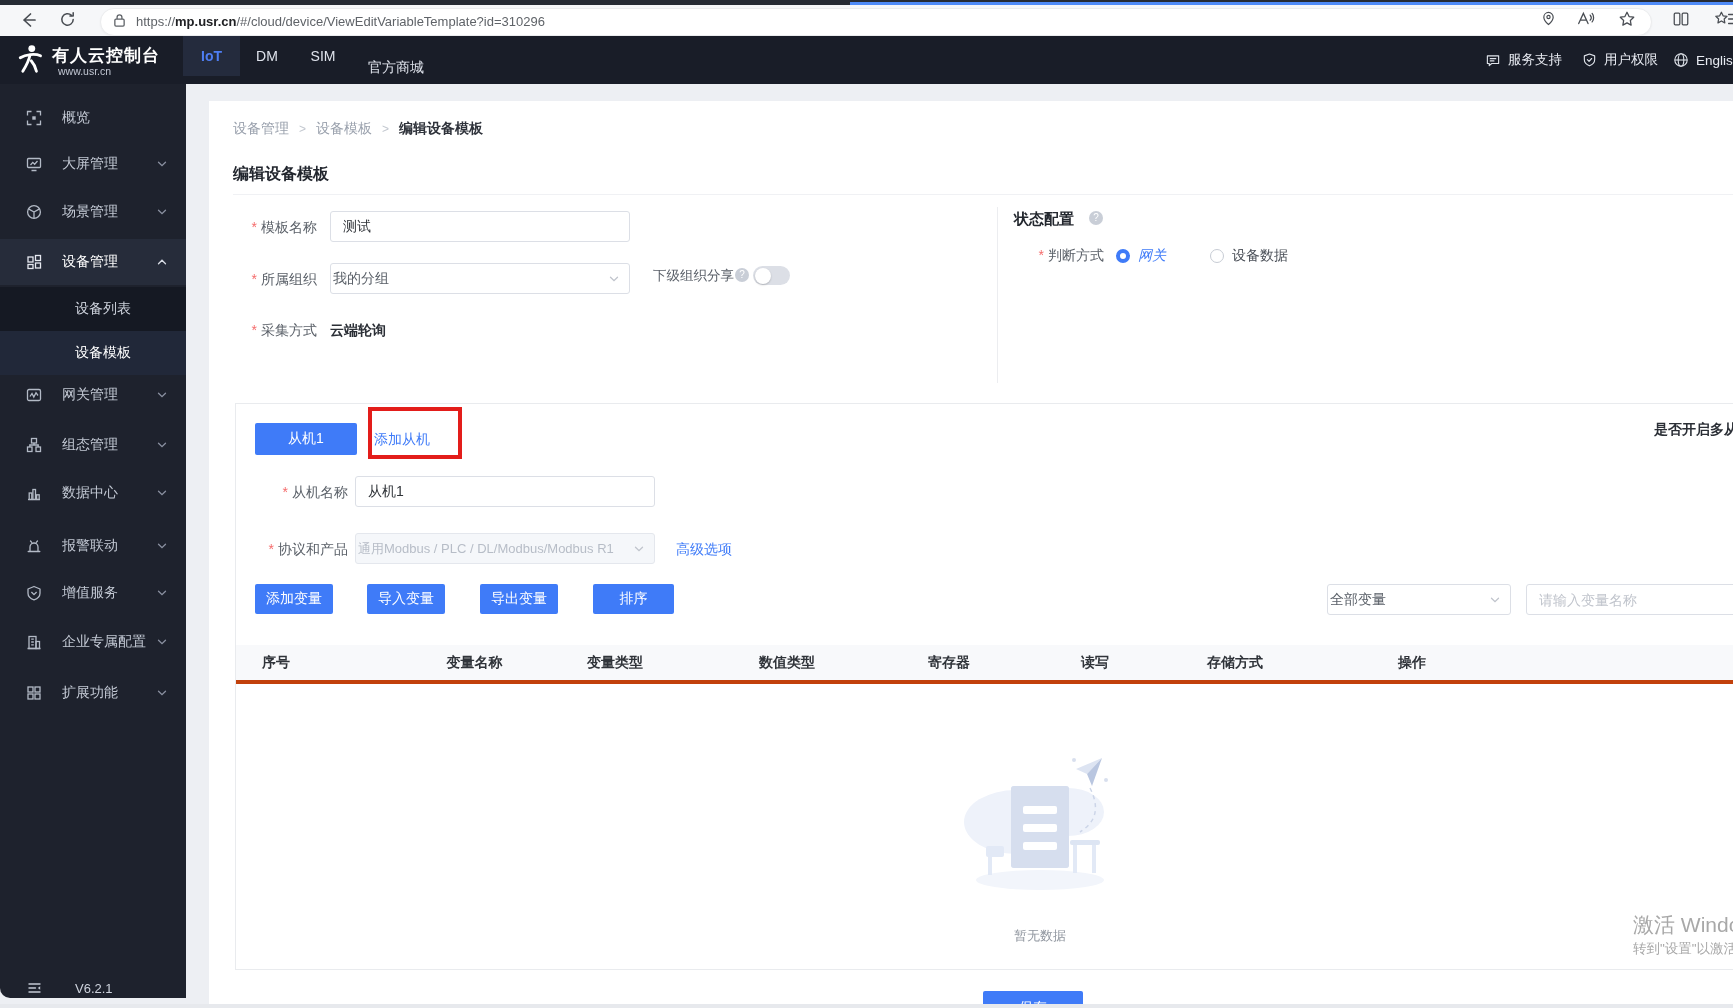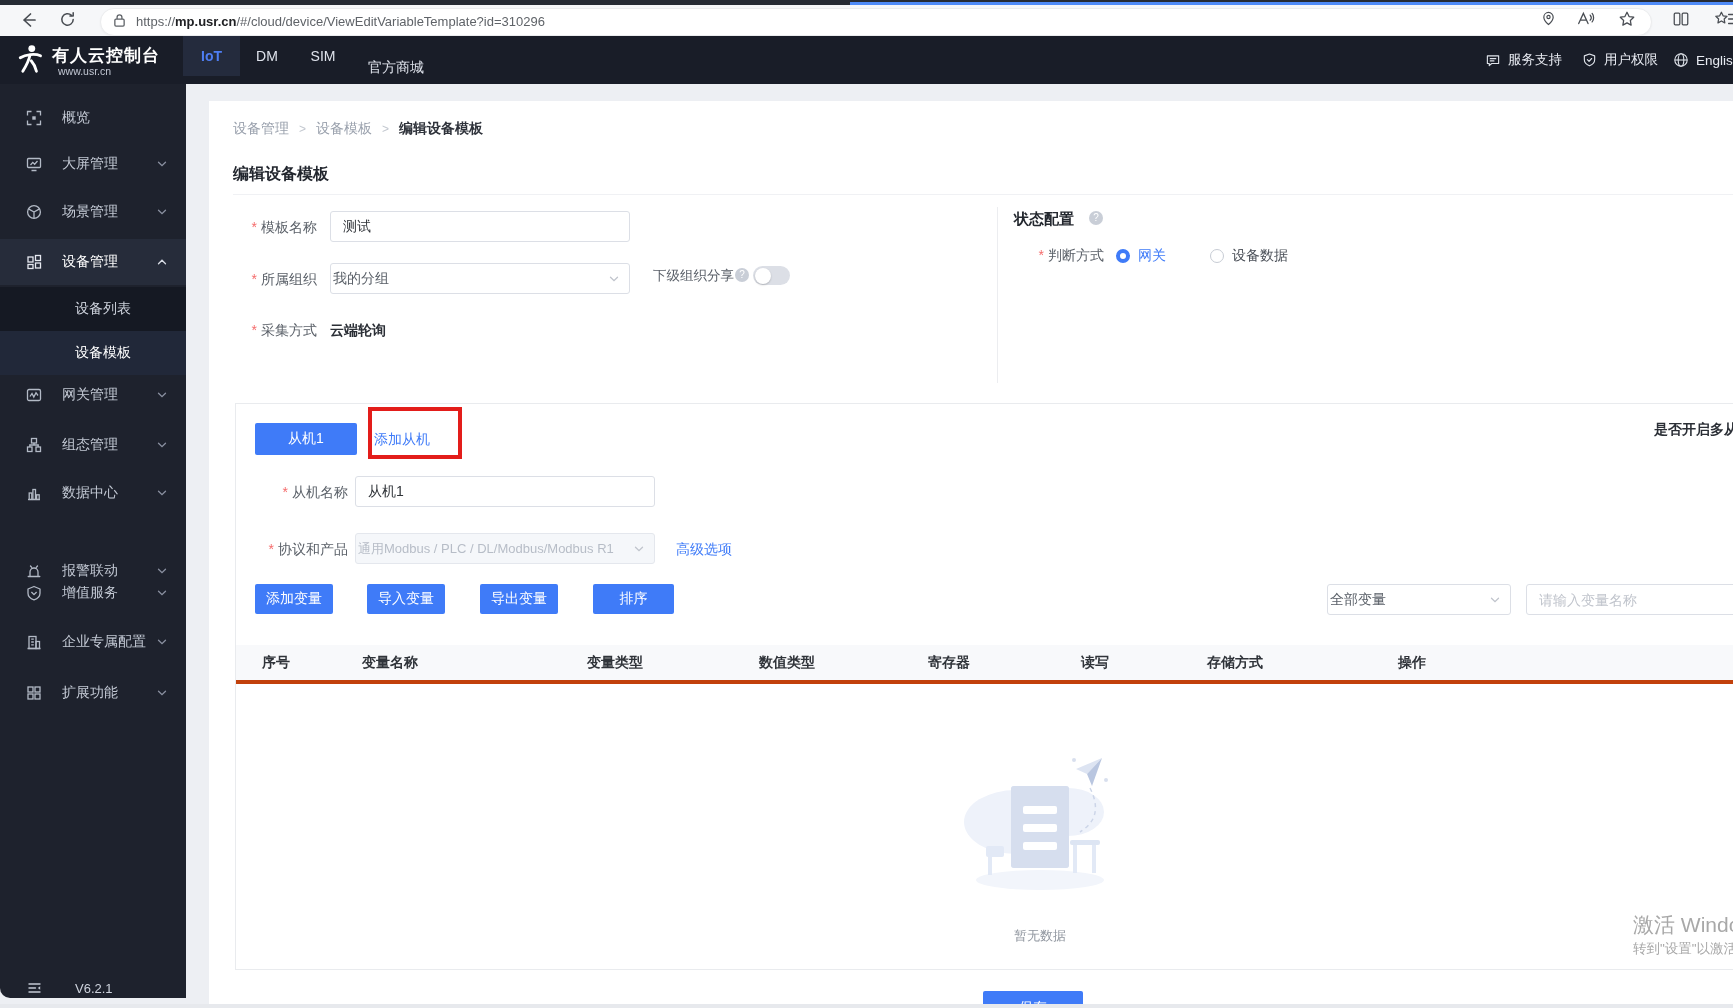--- a/index.html
+++ b/index.html
@@ -286,21 +286,21 @@
             <rect x="10.6" y="9.8" width="2.6" height="4.7"></rect>
           </svg>
         </span>
       <span class="lbl">数据中心</span>
       <span class="chev">
           <svg width="12" height="12" viewBox="0 0 12 12" fill="none" stroke="#8a90a0" stroke-width="1.3" stroke-linecap="round">
             <path d="M2.5 4.2l3.5 3.5 3.5-3.5"></path>
           </svg>
         </span>
     </div>
-    <div class="sb-item" style="top:548px;padding-left:40px;">
+    <div class="sb-item" style="top:523px;padding-left:40px;">
       <span class="ic">
           <svg width="16" height="16" viewBox="0 0 16 16" fill="none" stroke="#b3bac6" stroke-width="1.3" stroke-linecap="round">
             <path d="M4 12.5V9a4 4 0 0 1 8 0v3.5M2.2 13.5h11.6M4.5 3l1 1.2M11.5 3l-1 1.2"></path>
           </svg>
         </span>
       <span class="lbl">报警联动</span>
       <span class="chev">
           <svg width="12" height="12" viewBox="0 0 12 12" fill="none" stroke="#8a90a0" stroke-width="1.3" stroke-linecap="round">
             <path d="M2.5 4.2l3.5 3.5 3.5-3.5"></path>
           </svg>
@@ -403,21 +403,21 @@
     </div>
     <div class="abs" style="left:330px;top:322px;font-size:14px;font-weight:700;color:#2b2f36;">云端轮询</div>
 
     <div class="vline"></div>
     <div class="sect-title" style="left:1014px;top:210px;">状态配置</div>
     <div class="qicon" style="left:1089px;top:211px;">?</div>
     <div class="flabel" style="left:1014px;width:90px;top:247px;">
       <span class="req">*</span><span>判断方式</span>
     </div>
     <span class="radio on" style="left:1116px;top:249px;"></span>
-    <span class="radio-lbl" style="left:1138px;top:247px;color:#3f7bf8;">网关</span>
+    <span class="radio-lbl" style="left:1138px;top:247px;color:#3f7bf8;font-style:italic;">网关</span>
     <span class="radio off" style="left:1210px;top:249px;"></span>
     <span class="radio-lbl" style="left:1232px;top:247px;color:#4b5058;">设备数据</span>
 
     <div class="subcard"></div>
     <div class="abs" style="left:1654px;top:421px;font-size:14px;font-weight:700;color:#2b2f36;white-space:nowrap;">是否开启多从机</div>
 
     <button class="btn" style="left:255px;top:423px;width:102px;height:32px;">
         <span>从机1</span>
       </button>
     <a class="link" style="left:374px;top:431px;">添加从机</a>
@@ -459,21 +459,21 @@
       <span class="chev">
           <svg width="12" height="12" viewBox="0 0 12 12" fill="none" stroke="#c0c4cc" stroke-width="1.3" stroke-linecap="round">
             <path d="M2.5 4.2l3.5 3.5 3.5-3.5"></path>
           </svg>
         </span>
     </div>
     <input class="ipt" style="left: 1526px; top: 584px; width: 215px;" placeholder="请输入变量名称">
 
     <div class="thead">
       <span style="width:100px;">序号</span>
-      <span style="width:225px;">变量名称</span>
+      <span style="width:225px;text-align:center;">变量名称</span>
       <span style="width:172px;">变量类型</span>
       <span style="width:169px;">数值类型</span>
       <span style="width:153px;">寄存器</span>
       <span style="width:126px;">读写</span>
       <span style="width:191px;">存储方式</span>
       <span style="width:100px;">操作</span>
     </div>
 
     <div class="abs" style="left:950px;top:750px;">
       <svg width="180" height="150" viewBox="0 0 180 150">

